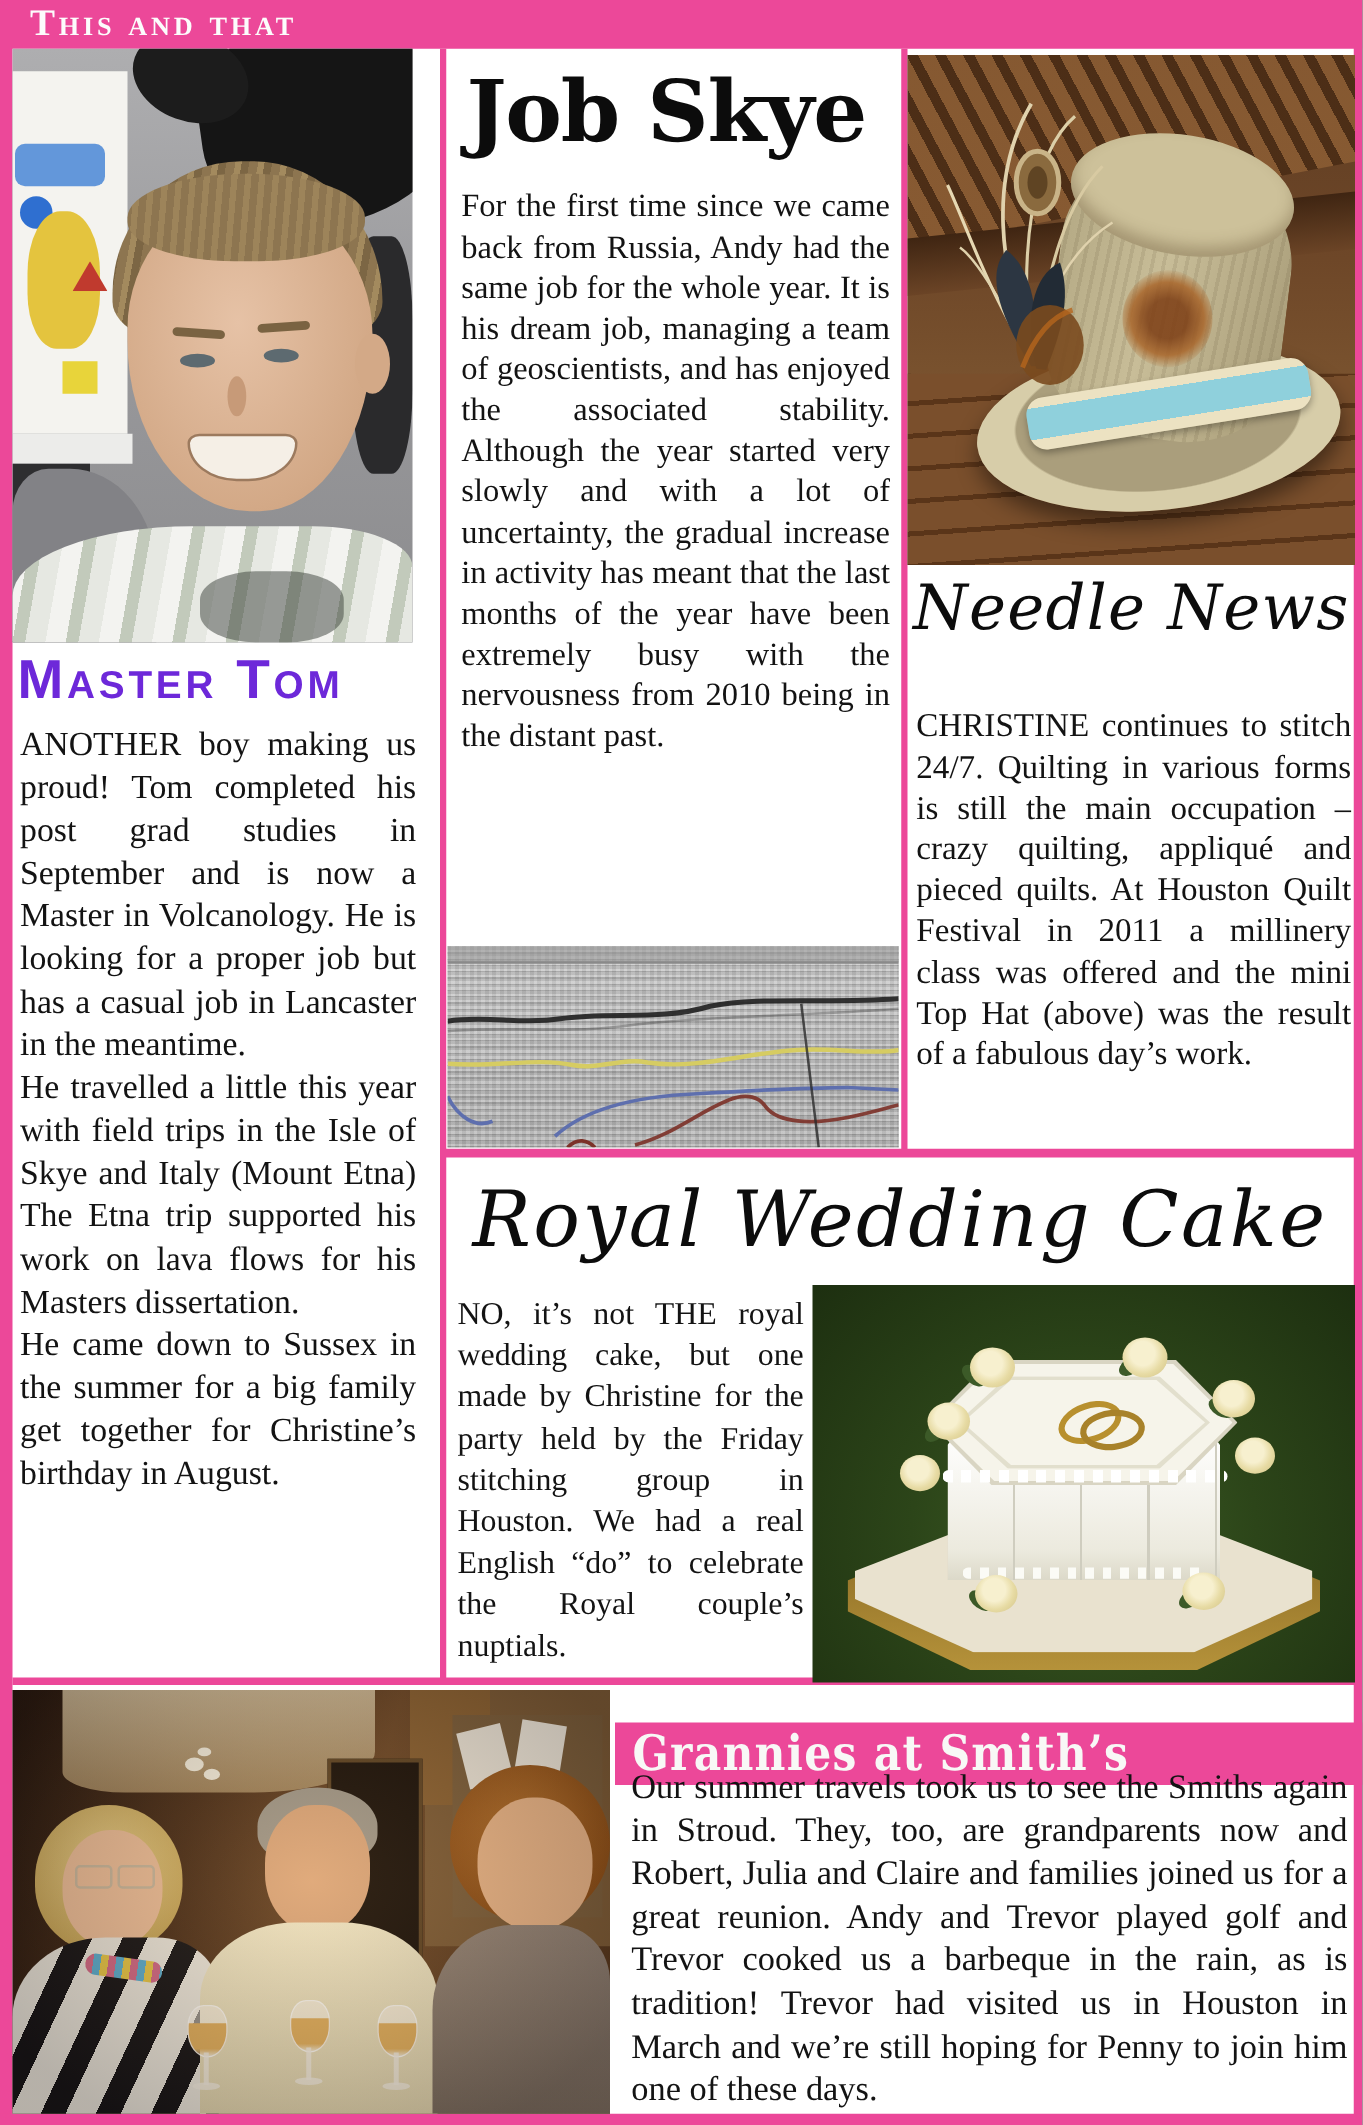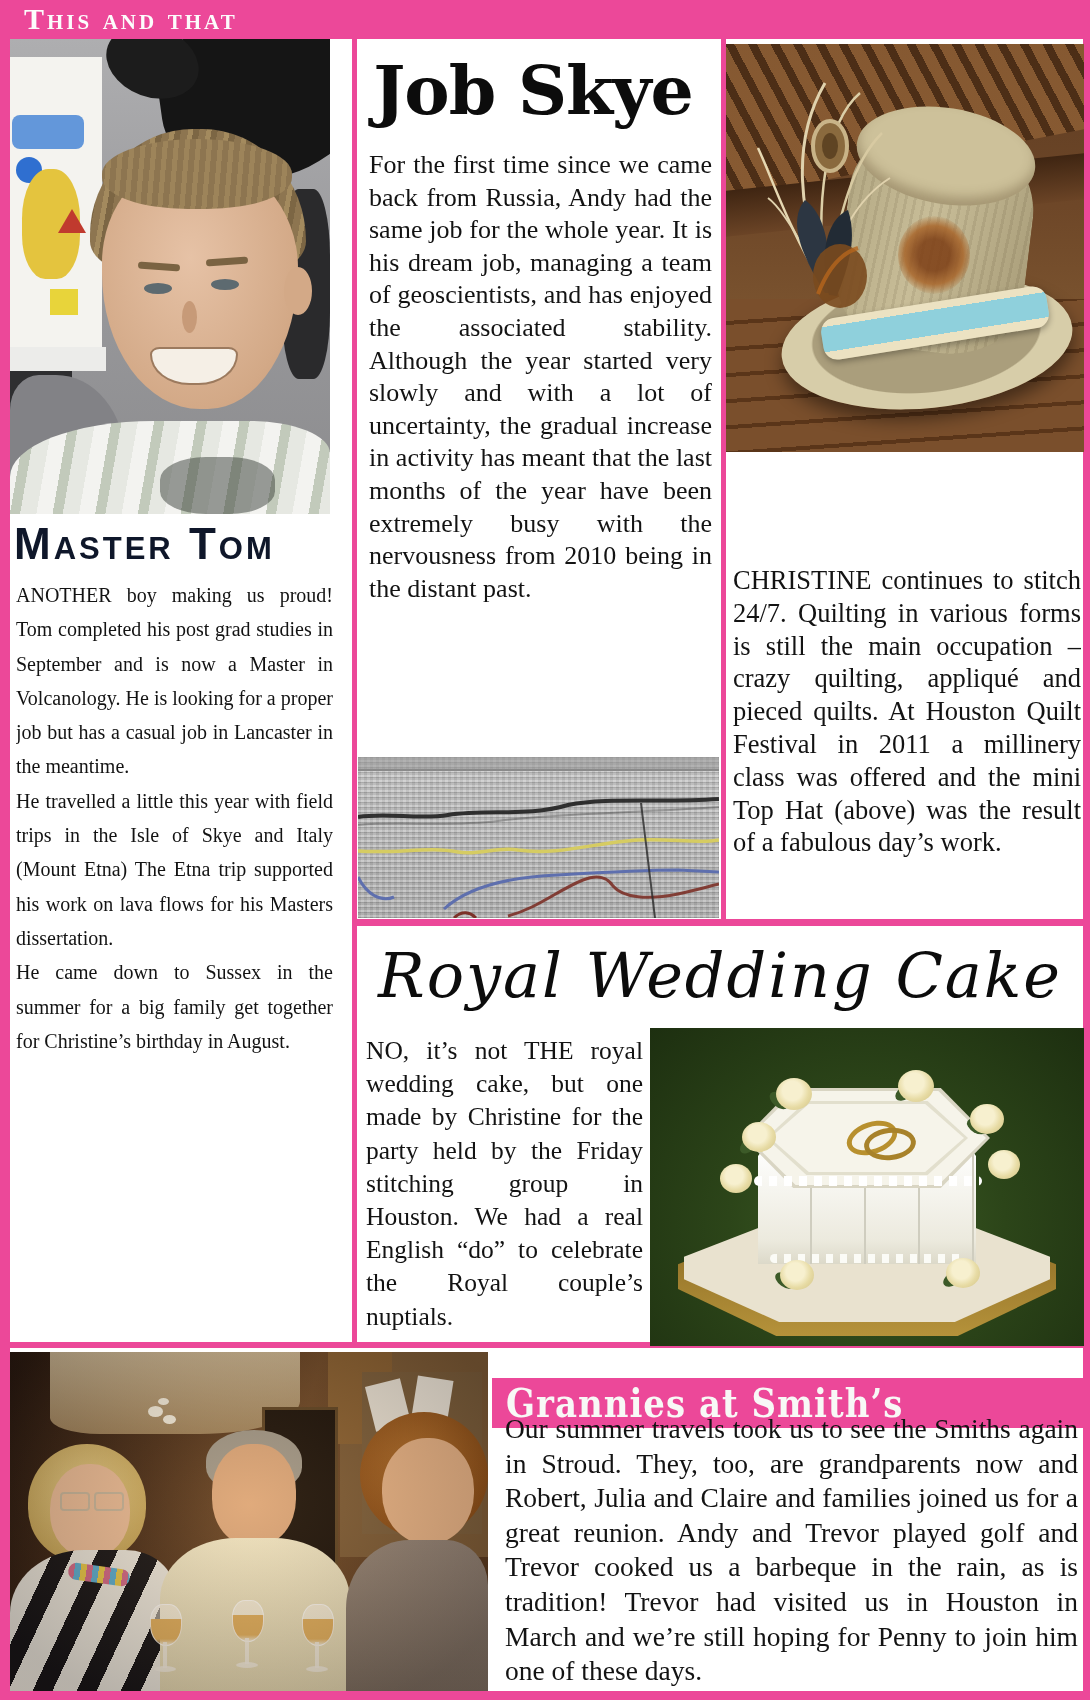--- a/index.html
+++ b/index.html
@@ -5,21 +5,21 @@
   html,body{margin:0;padding:0;background:#555;}
   .page{position:relative;width:1090px;height:1700px;background:#ffffff;overflow:hidden;
         font-family:"Liberation Serif", serif;color:#131313;margin:0 auto;}
   .abs{position:absolute;}
   .body{text-align:justify;overflow:hidden;}
   .body p{margin:0;}
   .blackbar{background:#ec4899;}
   .banner-title{color:#fcfcfc;font-variant:small-caps;font-weight:600;letter-spacing:3px;
         font-size:30px;line-height:38px;font-family:"Liberation Serif",serif;}
   .mt-heading{font-family:"Liberation Sans",sans-serif;font-weight:800;font-variant:small-caps;
-        letter-spacing:3px;font-size:44px;line-height:48px;margin:0;color:#0f172a;}
+        letter-spacing:3px;font-size:44px;line-height:48px;margin:0;color:#6d28d9;}
   .jn-heading{font-family:"DejaVu Serif",serif;font-weight:900;font-size:68px;line-height:96px;
         margin:0;text-align:center;letter-spacing:-1px;color:#0c0c0c;}
   .script-heading{font-family:"DejaVu Serif",serif;font-style:italic;font-weight:500;margin:0;
         text-align:center;color:#0c0c0c;}
   .nn-heading{font-size:50px;line-height:68px;letter-spacing:1px;}
   .rwc-heading{font-size:62px;line-height:92px;letter-spacing:2px;}
   .gr-heading{color:#f8f8f6;font-family:"DejaVu Serif",serif;font-weight:700;font-size:34px;
         line-height:50px;letter-spacing:1px;transform:scaleY(1.15);transform-origin:left center;
         white-space:nowrap;}
   .photo{overflow:hidden;}
@@ -65,21 +65,21 @@
     <div class="abs" style="left:134px;top:244px;width:28px;height:11px;background:#5d6a70;border-radius:50%;"></div>
     <div class="abs" style="left:201px;top:240px;width:28px;height:11px;background:#5d6a70;border-radius:50%;"></div>
     <div class="abs" style="left:172px;top:262px;width:15px;height:32px;background:#c79a78;border-radius:50%;"></div>
     <div class="abs" style="left:140px;top:308px;width:84px;height:34px;background:#f5efe6;border:2px solid #9c7a5e;border-radius:12% 12% 50% 50% / 22% 22% 90% 90%;"></div>
     <div class="abs" style="left:0;top:382px;width:320px;height:93px;background:repeating-linear-gradient(100deg,#f3f3f0 0 16px,#c2cabb 16px 26px,#e6e8e2 26px 42px);border-radius:45% 25% 0 0 / 60% 35% 0 0;"></div>
     <div class="abs" style="left:150px;top:418px;width:115px;height:57px;background:#3a3f3a;opacity:.5;border-radius:40%;"></div>
   </div>
 
   <h2 class="abs mt-heading" style="left:14px;top:520px;width:336px;">Master Tom</h2>
 
-  <div class="abs body" style="left:16px;top:578px;width:317px;height:740px;font-size:20px;line-height:34.3px;">
+  <div class="abs body" style="left:16px;top:578px;width:317px;height:740px;font-size:27px;line-height:34.3px;">
     <p>ANOTHER boy making us proud! Tom completed his post grad studies in September and is now a Master in Volcanology. He is looking for a proper job but has a casual job in Lancaster in the meantime.</p>
     <p>He travelled a little this year with field trips in the Isle of Skye and Italy (Mount Etna) The Etna trip supported his work on lava flows for his Masters dissertation.</p>
     <p>He came down to Sussex in the summer for a big family get together for Christine’s birthday in August.</p>
   </div>
 
   <h1 class="abs jn-heading" style="left:350px;top:42px;width:366px;">Job Skye</h1>
 
   <div class="abs body" style="left:369px;top:149px;width:343px;height:600px;font-size:26px;line-height:32.6px;">
     <p>For the first time since we came back from Russia, Andy had the same job for the whole year. It is his dream job, managing a team of geoscientists, and has enjoyed the associated stability. Although the year started very slowly and with a lot of uncertainty, the gradual increase in activity has meant that the last months of the year have been extremely busy with the nervousness from 2010 being in the distant past.</p>
   </div>
@@ -120,20 +120,21 @@
       <path d="M95,240 C105,190 128,150 160,130" fill="none" stroke="#e0d2ad" stroke-width="2"></path>
       <ellipse cx="100" cy="98" rx="17" ry="25" fill="#8a6a3e" stroke="#c9b488" stroke-width="4"></ellipse>
       <ellipse cx="100" cy="98" rx="8" ry="13" fill="#5f4423"></ellipse>
       <path d="M95,245 C70,205 58,172 75,152 C96,167 101,202 99,245 Z" fill="#2c3642"></path>
       <path d="M99,247 C89,208 96,172 118,162 C128,192 117,222 107,248 Z" fill="#222b35"></path>
       <ellipse cx="110" cy="228" rx="27" ry="32" fill="#7a4a1e" opacity=".9"></ellipse>
       <path d="M88,246 C98,220 112,205 128,200" fill="none" stroke="#b5651d" stroke-width="4" opacity=".8"></path>
     </svg>
   </div>
 
+  <h2 class="abs script-heading nn-heading" style="left:728px;top:452px;width:354px;">Needle News</h2>
 
   <div class="abs body" style="left:733px;top:524px;width:348px;height:394px;font-size:26.5px;line-height:32.8px;margin-top:40px;">
     <p>CHRISTINE continues to stitch 24/7. Quilting in various forms is still the main occupation – crazy quilting, appliqué and pieced quilts. At Houston Quilt Festival in 2011 a millinery class was offered and the mini Top Hat (above) was the result of a fabulous day’s work.</p>
   </div>
 
   <h2 class="abs script-heading rwc-heading" style="left:356px;top:930px;width:728px;">Royal Wedding Cake</h2>
 
   <div class="abs body" style="left:366px;top:1034px;width:277px;height:302px;font-size:25.5px;line-height:33.2px;">
     <p>NO, it’s not THE royal wedding cake, but one made by Christine for the party held by the Friday stitching group in Houston. We had a real English “do” to celebrate the Royal couple’s nuptials.</p>
   </div>

